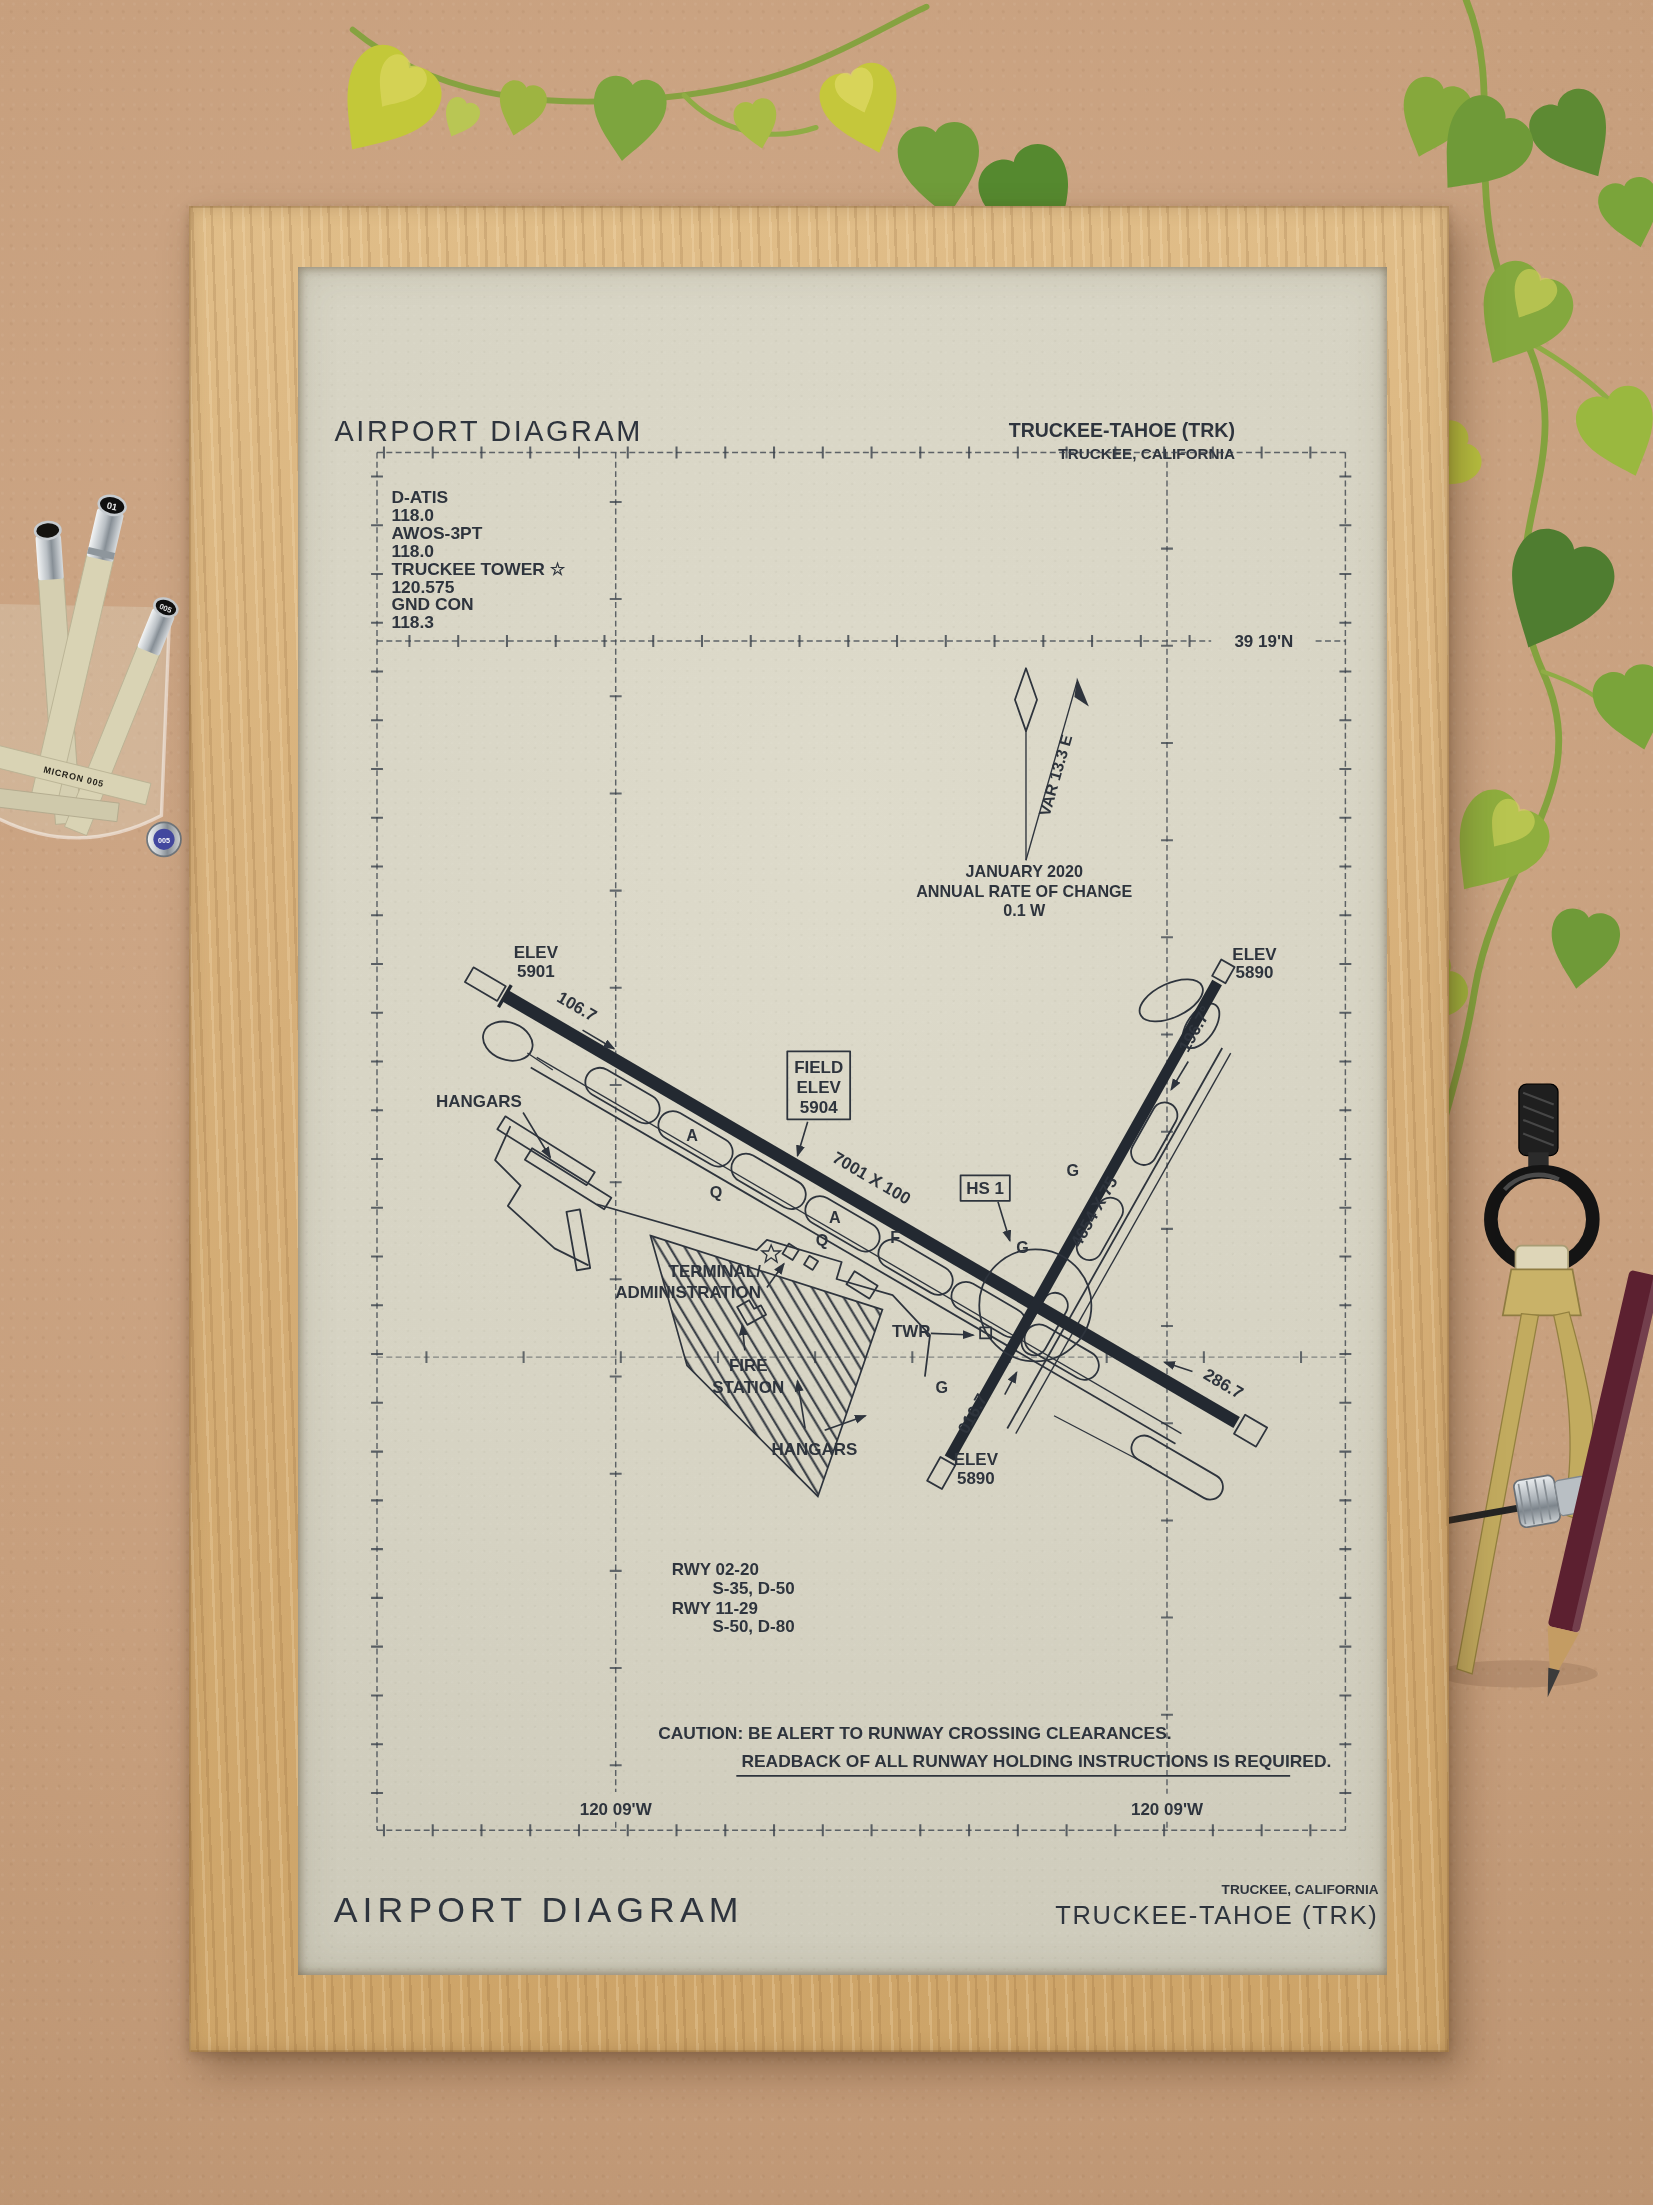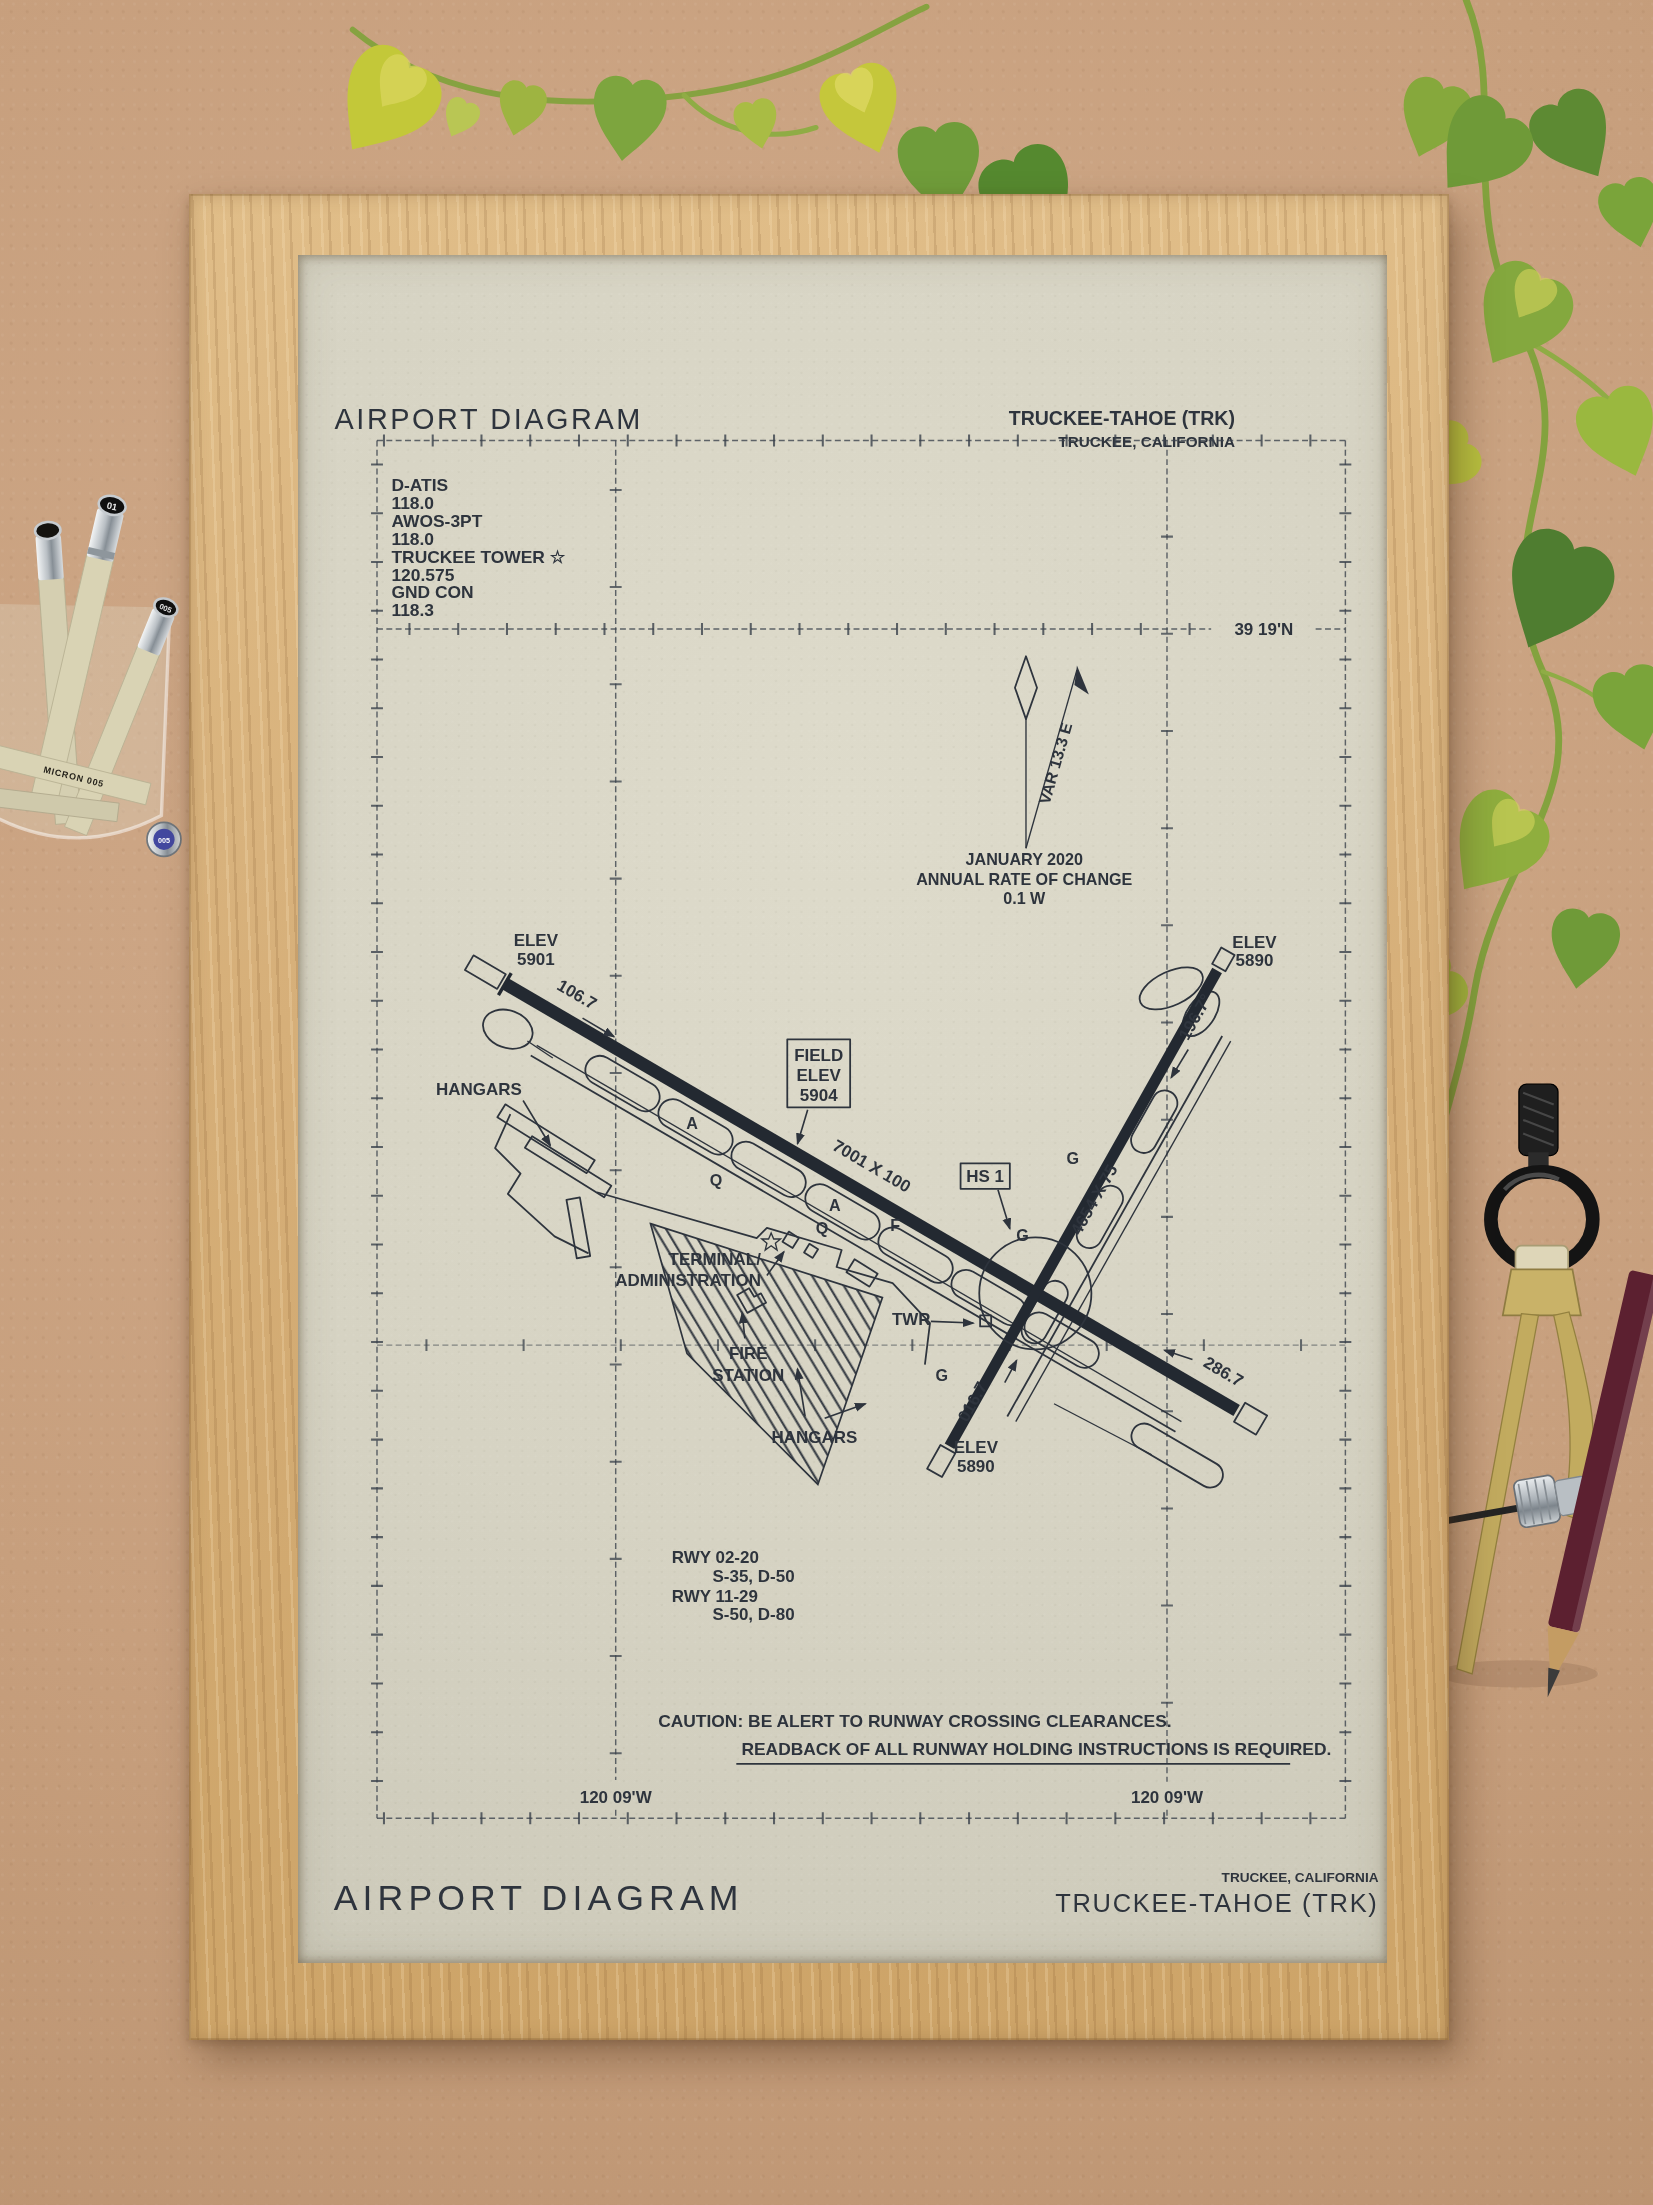--- a/index.html
+++ b/index.html
@@ -11,21 +11,21 @@
       radial-gradient(125% 85% at 45% 35%, #d2ac8c 0%, #c79f7d 55%, #b8906d 100%);
     background-size: 11px 14.4px, 16px 19.5px, 100% 100%;
     font-family:"Liberation Sans", sans-serif;
   }
   .scene{position:absolute;inset:0;}
   svg{display:block;}
   .abs{position:absolute;}
 
   
   .frame{
-    position:absolute;left:189px;top:194px;width:1260px;height:1846px;
+    position:absolute;left:189px;top:206px;width:1260px;height:1846px;
     background:
       repeating-linear-gradient(88deg,
         rgba(255,236,200,.22) 0 2.5px, rgba(0,0,0,0) 2.5px 7.6px,
         rgba(120,78,36,.16) 7.6px 10.2px, rgba(0,0,0,0) 10.2px 19.5px),
       linear-gradient(180deg,#e0bd88 0%,#d6af79 45%,#cda468 100%);
     box-shadow:
       inset 0 0 0 1.7px rgba(128,92,50,.35),
       inset 0 0 18.7px rgba(105,70,35,.28),
       12px 18.7px 37px rgba(70,44,20,.38),
       0 4.2px 10.2px rgba(70,44,20,.25);

